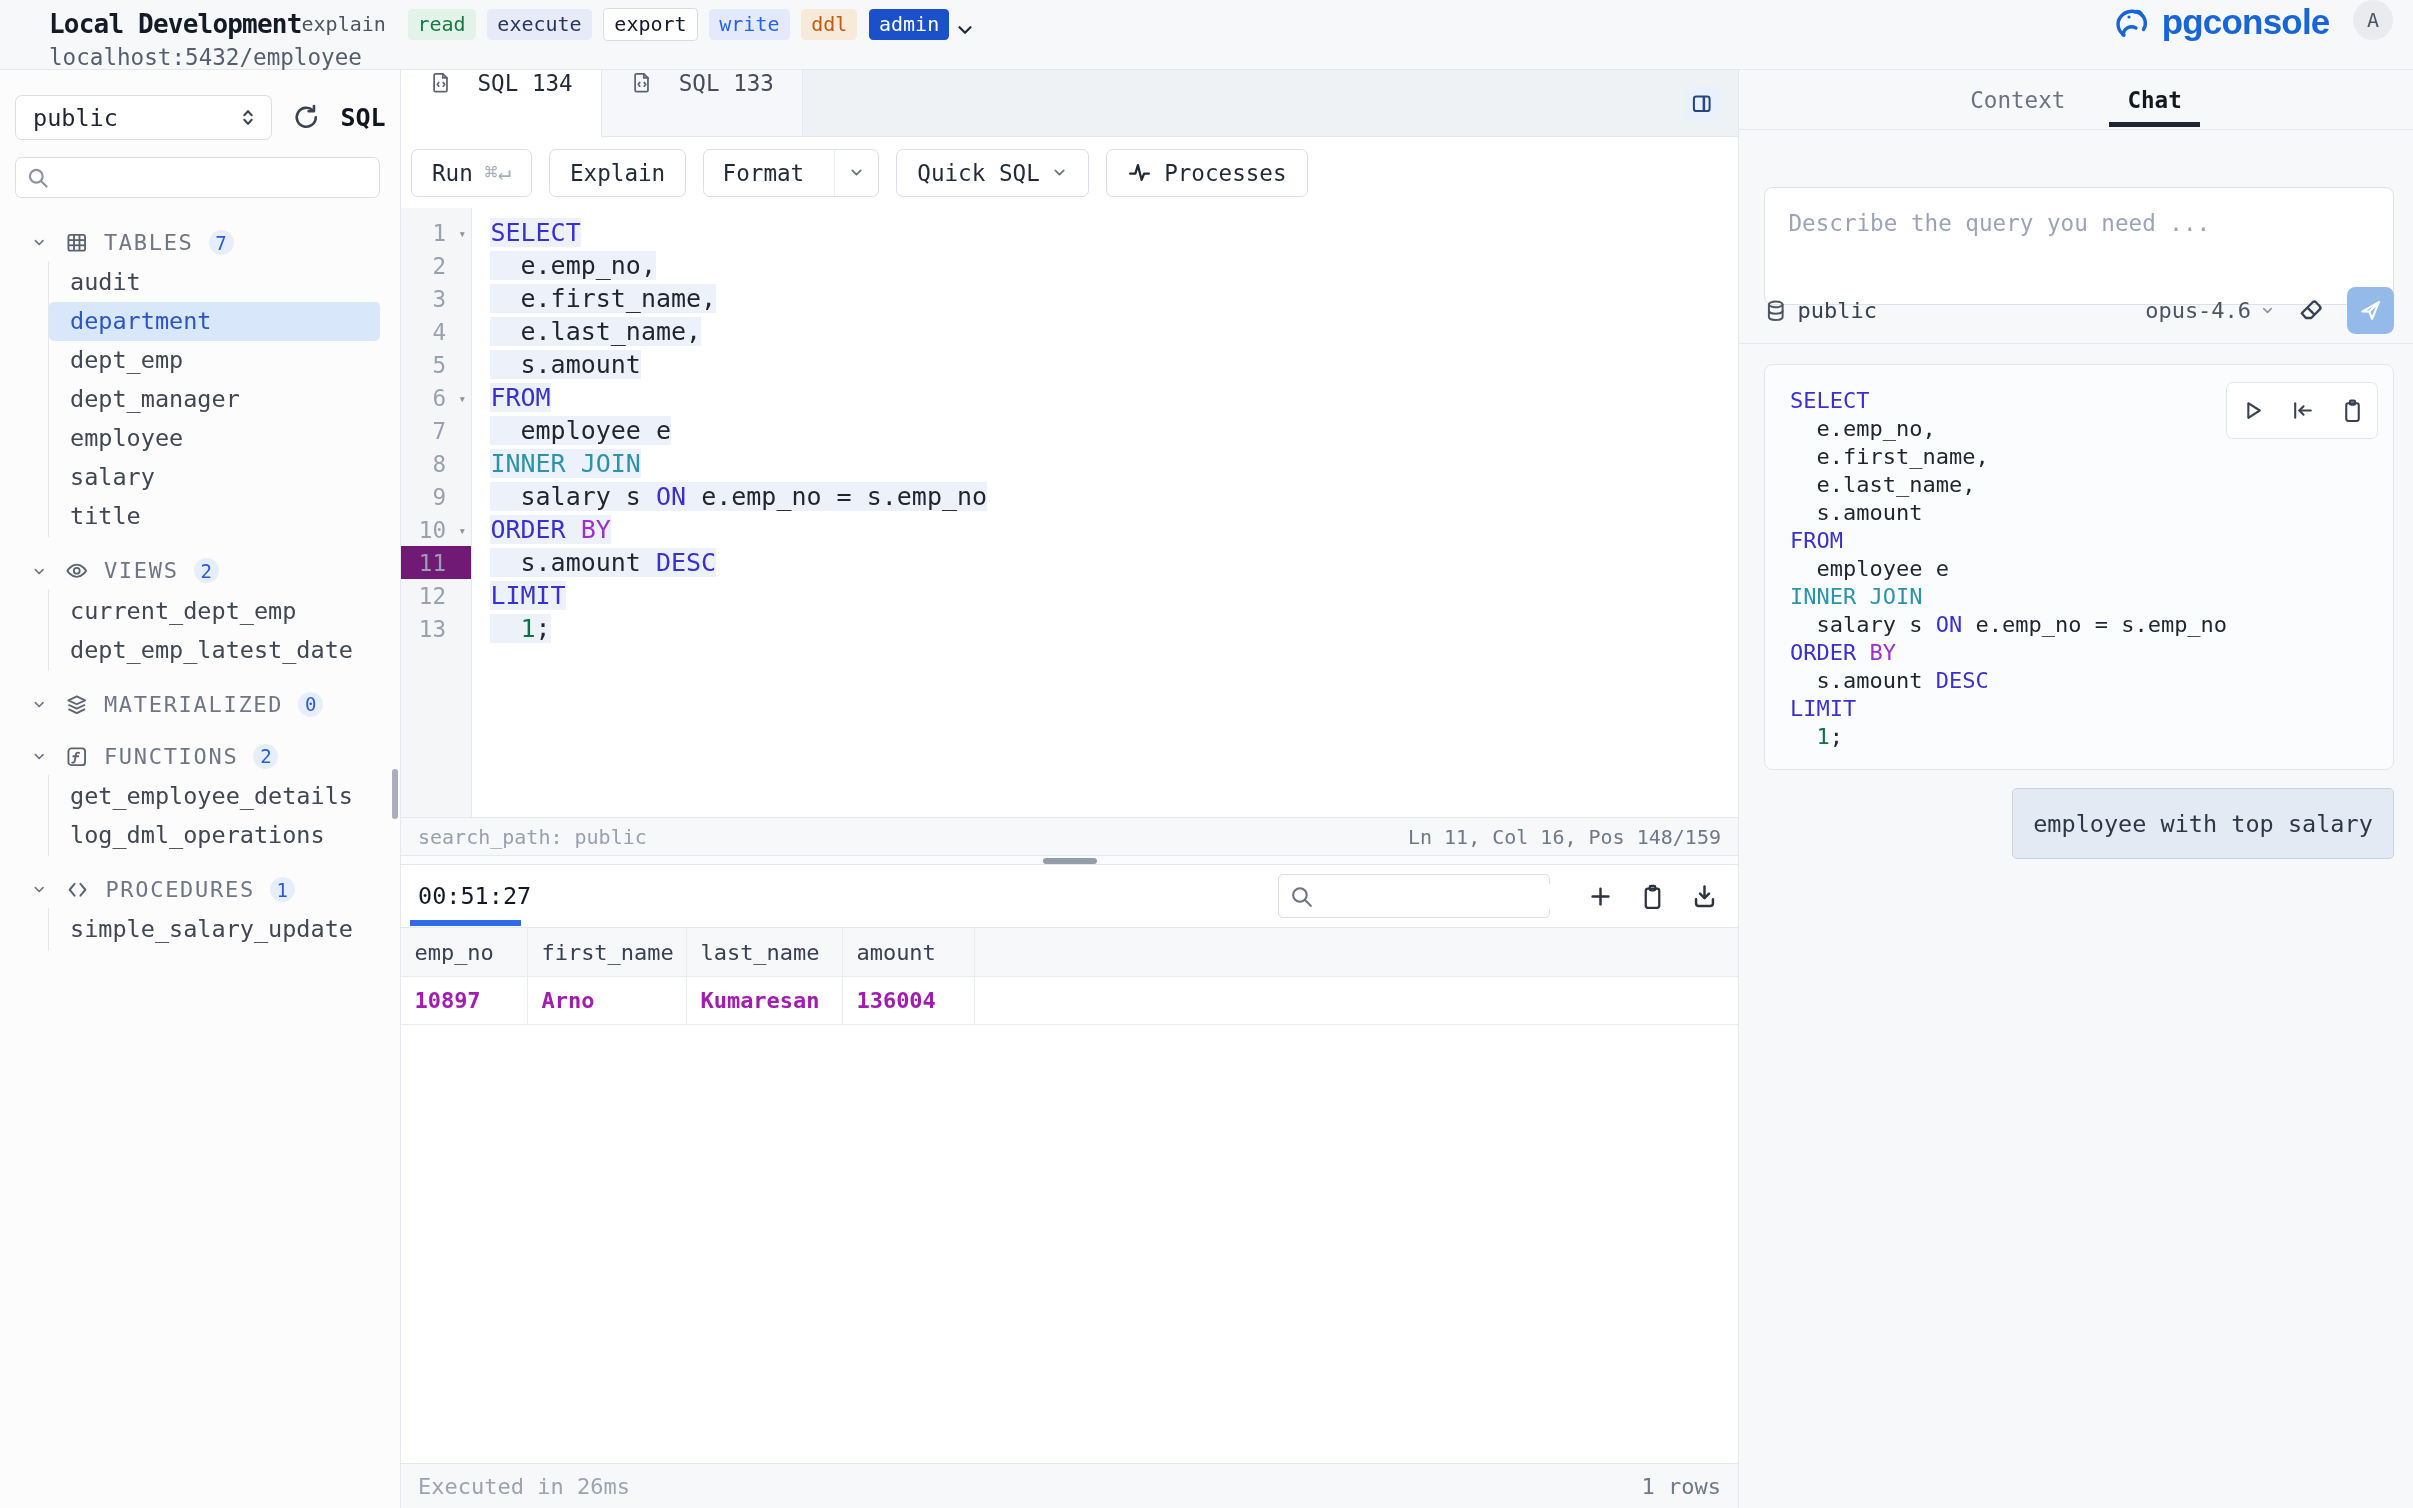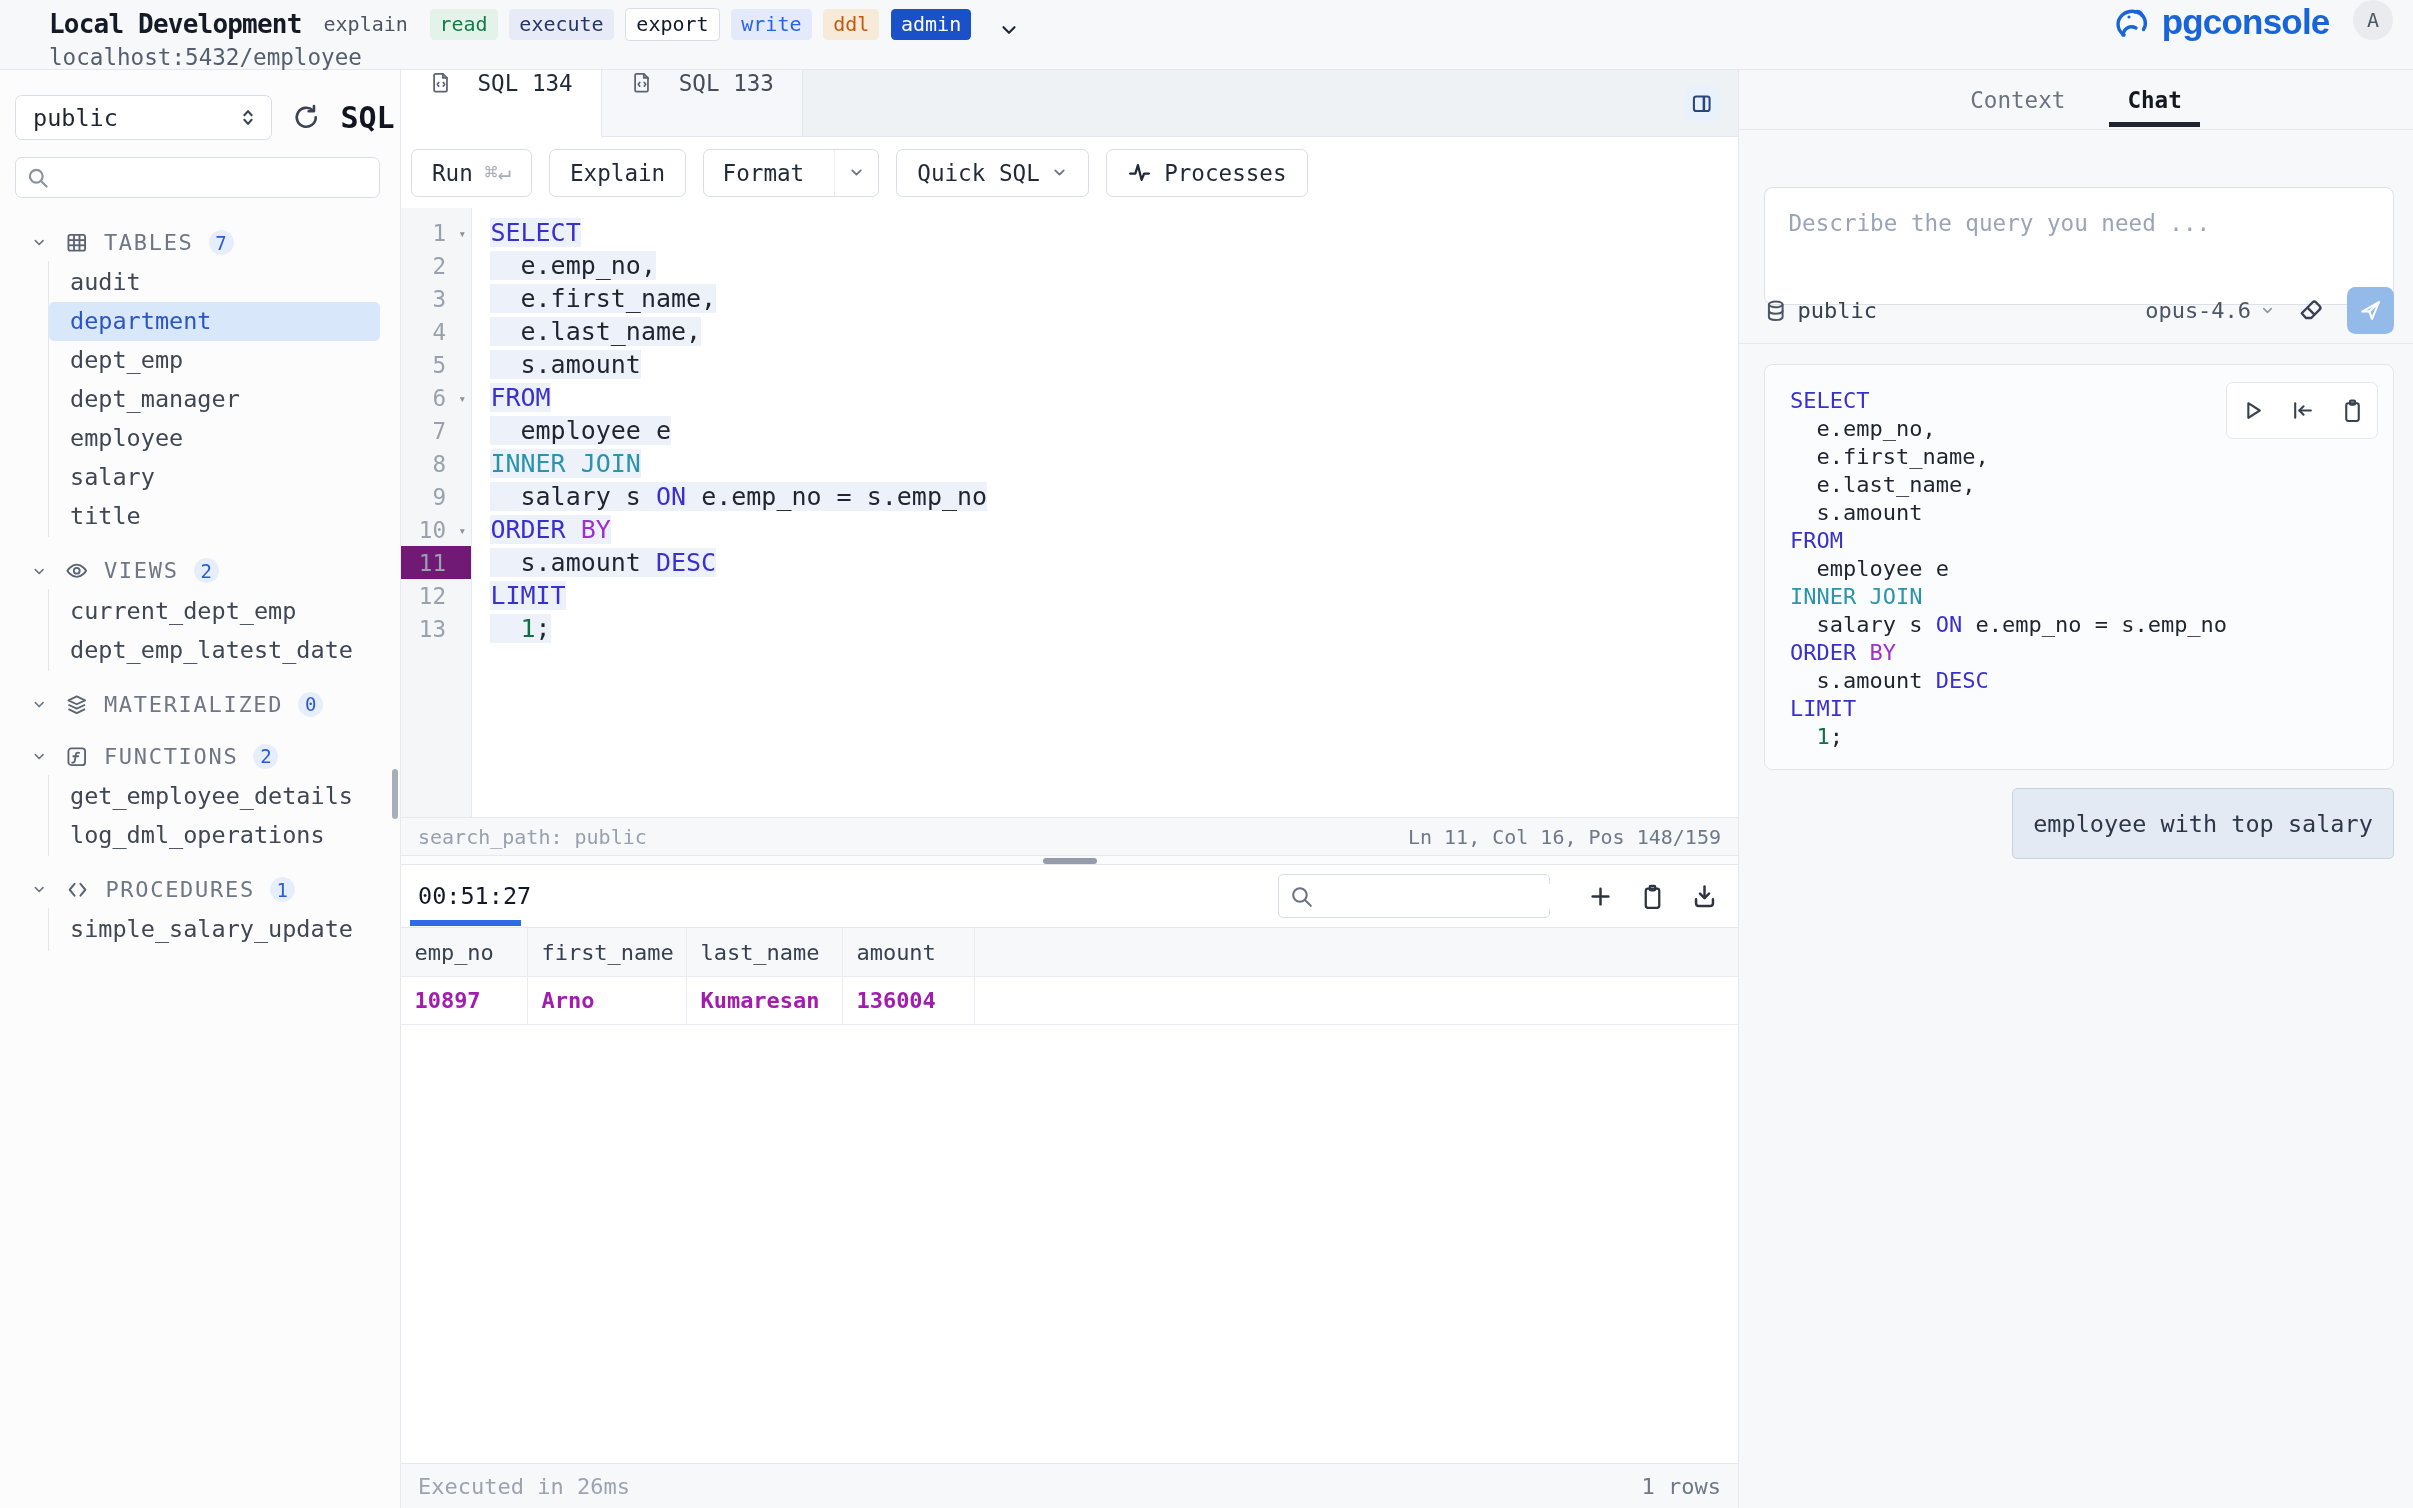--- a/index.html
+++ b/index.html
@@ -10,21 +10,21 @@
     --kw:#3a30cf; --join:#2b93ab; --by:#9d2fd0; --num:#116f45; --hl:#edf1f9;
   }
   *{margin:0;padding:0;box-sizing:border-box;}
   html,body{width:2413px;height:1508px;overflow:hidden;background:var(--page-bg);
     font-family:"DejaVu Sans Mono",monospace;color:var(--txt);}
   svg{display:block;}
   
   .topbar{position:absolute;left:0;top:0;width:2413px;height:70px;background:var(--bar-bg);
     border-bottom:1.7px solid var(--border);}
   .tb-left{position:absolute;left:49px;top:6.7px;}
-  .tb-row1{display:flex;align-items:center;gap:22px;height:35px;}
+  .tb-row1{display:flex;align-items:center;height:35px;}
   .tb-title{font-size:26px;font-weight:bold;color:#141a26;letter-spacing:-0.8px;}
   .tags{display:flex;align-items:center;gap:11.7px;}
   .tag{font-size:20px;padding:3.4px 10px;border-radius:4.2px;line-height:1.2;}
   .tag.plain{background:transparent;color:#4d5562;padding-left:0;}
   .tag.green{background:#e4f3ea;color:#157a46;}
   .tag.navy{background:#e7ebf7;color:#25355f;}
   .tag.outline{background:#fff;color:#111827;border:1.7px solid #d9dde3;}
   .tag.blue{background:#e4eafb;color:#2563eb;}
   .tag.orange{background:#f7ead9;color:#c05a13;}
   .tag.solid{background:#1a51c8;color:#fff;}
@@ -35,21 +35,21 @@
   .brand-txt{font-family:"Liberation Sans",sans-serif;font-weight:bold;font-size:35px;color:#1765d8;letter-spacing:-0.8px;}
   .avatar{width:40px;height:40px;border-radius:50%;background:#e9ebee;display:flex;align-items:center;
     justify-content:center;font-size:20px;color:#4b5563;}
   
   .sidebar{position:absolute;left:0;top:70px;width:401px;height:1439px;background:var(--side-bg);
     border-right:1.7px solid var(--border);}
   .schema-row{position:absolute;left:15px;top:25px;display:flex;align-items:center;gap:20px;}
   .schema-select{width:257px;height:45px;background:#fff;border:1.7px solid var(--border2);border-radius:6.7px;
     display:flex;align-items:center;justify-content:space-between;padding:0 11.7px 0 17px;font-size:23.5px;}
   .icon-btn{color:#3b4352;cursor:pointer;}
-  .sql-label{font-size:30px;font-weight:bold;color:#10151f;}
+  .sql-label{font-size:25px;font-weight:bold;color:#10151f;}
   .search-box{position:absolute;left:15px;top:87px;width:365px;height:41px;background:#fff;
     border:1.7px solid var(--border2);border-radius:6.7px;display:flex;align-items:center;padding:0 10px;color:#8b93a0;}
   .search-box input{border:none;outline:none;flex:1;font:inherit;font-size:22px;margin-left:8.4px;background:transparent;}
   .tree{position:absolute;left:0;top:139px;right:0;}
   .sec-header{display:flex;align-items:center;height:37px;margin-top:15px;cursor:pointer;}
   .sec-caret{margin-left:30px;color:#6f7787;}
   .sec-icon{margin-left:17px;color:#5b6472;}
   .sec-label{margin-left:15px;font-size:22px;color:#6f7787;letter-spacing:1.7px;}
   .sec-badge{margin-left:15px;min-width:25px;height:25px;padding:0 6.7px;border-radius:12.6px;background:var(--badge-bg);
     color:var(--badge-txt);font-size:19px;display:flex;align-items:center;justify-content:center;}

